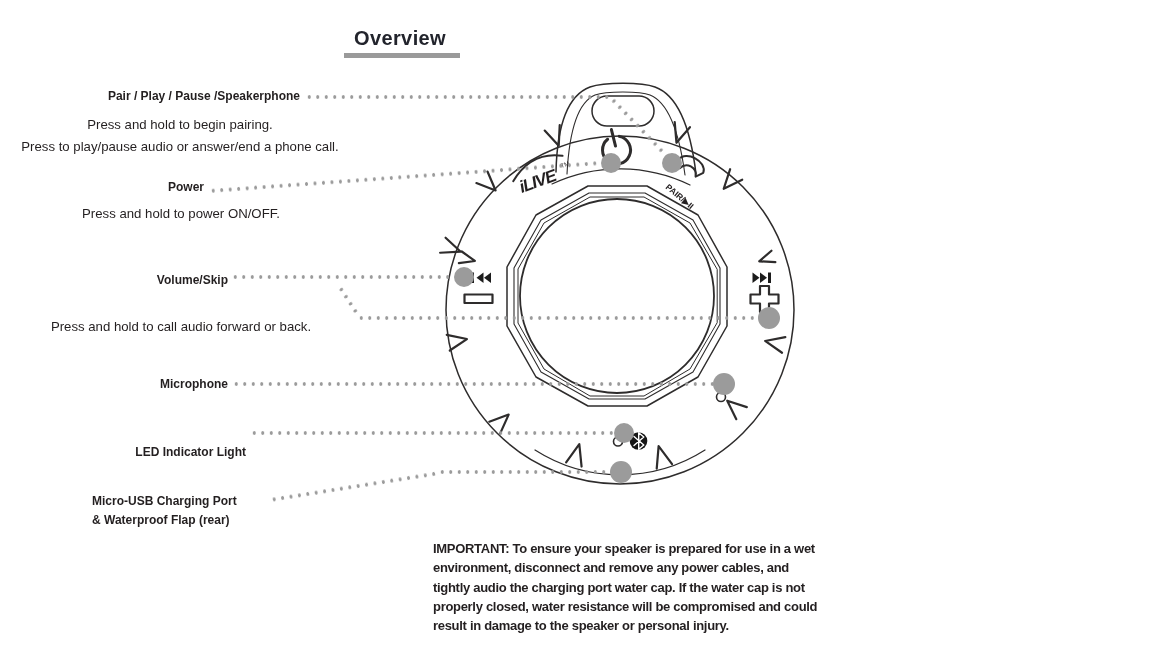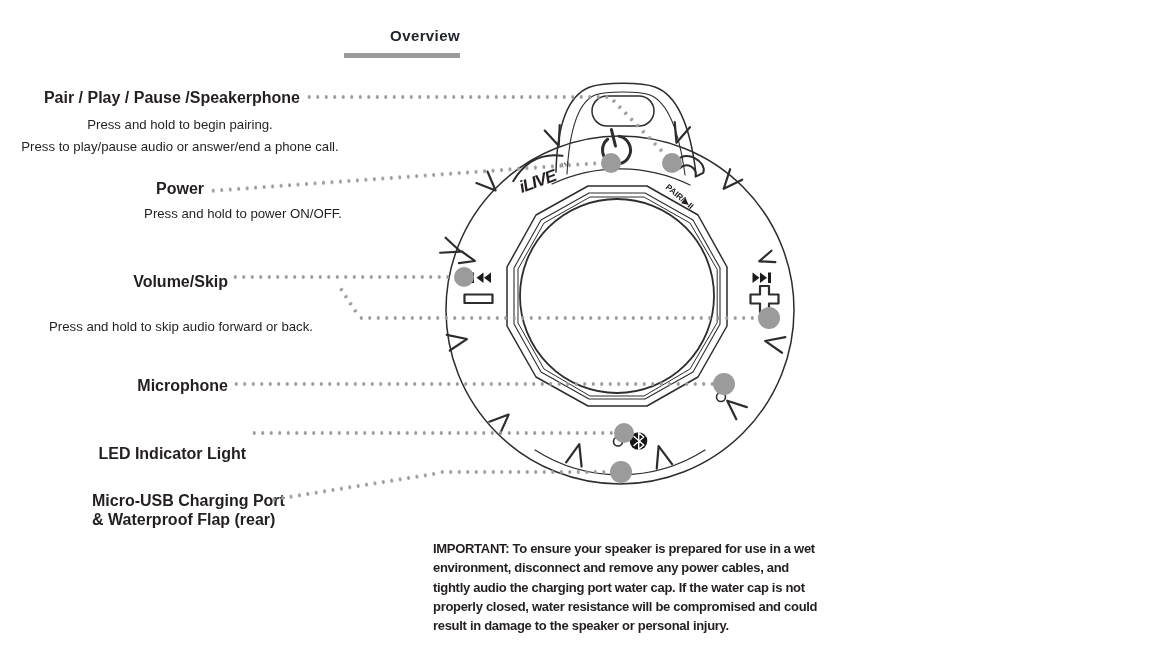--- a/index.html
+++ b/index.html
@@ -5,24 +5,24 @@
   :root{
     --ink:#231f20;
     --dotc:#9b9b9b;
     --line:#2e2c2c;
   }
   *{margin:0;padding:0;box-sizing:border-box;}
   html,body{background:#fff;}
   body{font-family:"Liberation Sans",sans-serif;color:var(--ink);}
   .page{position:relative;width:1152px;height:648px;background:#fff;overflow:hidden;}
 
-  .page-title{position:absolute;font-weight:bold;font-size:15px;letter-spacing:.4px;color:#22242c;text-align:right;white-space:nowrap;}
+  .page-title{position:absolute;font-weight:bold;font-size:20px;letter-spacing:.4px;color:#22242c;text-align:center;white-space:nowrap;}
   .title-underline{position:absolute;background:#9a9a9a;}
 
-  .lbl{position:absolute;font-weight:bold;font-size:16px;color:var(--ink);white-space:nowrap;text-align:right;}
+  .lbl{position:absolute;font-weight:bold;font-size:12px;color:var(--ink);white-space:nowrap;text-align:right;}
   .desc{position:absolute;font-size:13.2px;color:var(--ink);text-align:center;white-space:nowrap;}
 
   .dots{position:absolute;height:4px;background-image:radial-gradient(circle,var(--dotc) 1.6px,transparent 1.9px);background-size:8.5px 4px;background-repeat:repeat-x;background-position:left center;transform-origin:0 50%;}
   .enddot{position:absolute;border-radius:50%;background:var(--dotc);}
 
   .important{position:absolute;font-weight:bold;font-size:13px;line-height:19.3px;letter-spacing:-.3px;color:var(--ink);white-space:nowrap;}
 
   svg text{font-family:"Liberation Sans",sans-serif;}
   .speaker-svg{position:absolute;left:425px;top:78px;}
 </style>
@@ -111,24 +111,24 @@
         <path d="M634,436.5 L643.8,445 L638.7,449.3 L638.7,432.7 L643.8,437 L634,445.5" stroke="#fff" stroke-width="1.4"></path>
       </g>
     </g>
   </svg>
 
   <div class="lbl" style="right:852px;top:89px;">Pair / Play / Pause /Speakerphone</div>
   <div class="desc" style="left:20px;width:320px;top:117px;">Press and hold to begin pairing.</div>
   <div class="desc" style="left:19px;width:322px;top:139px;">Press to play/pause audio or answer/end a phone call.</div>
 
   <div class="lbl" style="right:948px;top:180px;padding-left:20px;">Power</div>
-  <div class="desc" style="left:20px;width:322px;top:206px;text-align:right;">Press and hold to power ON/OFF.</div>
+  <div class="desc" style="left:20px;width:322px;top:206px;">Press and hold to power ON/OFF.</div>
 
   <div class="lbl" style="right:924px;top:273px;">Volume/Skip</div>
-  <div class="desc" style="left:16px;width:330px;top:319px;">Press and hold to skip audio forward or back.</div>
+  <div class="desc" style="left:16px;width:330px;top:319px;">Press and hold to call audio forward or back.</div>
 
   <div class="lbl" style="right:924px;top:377px;">Microphone</div>
 
   <div class="lbl" style="right:906px;top:445px;">LED Indicator Light</div>
 
   <div class="lbl" style="left:92px;top:492px;text-align:left;line-height:18.5px;">
     <div>Micro-USB Charging Port</div>
     <div>&amp; Waterproof Flap (rear)</div>
   </div>
 

